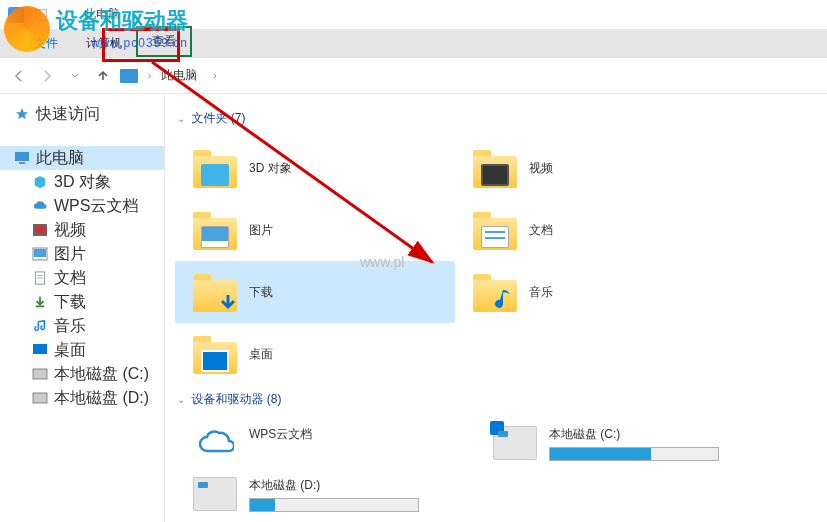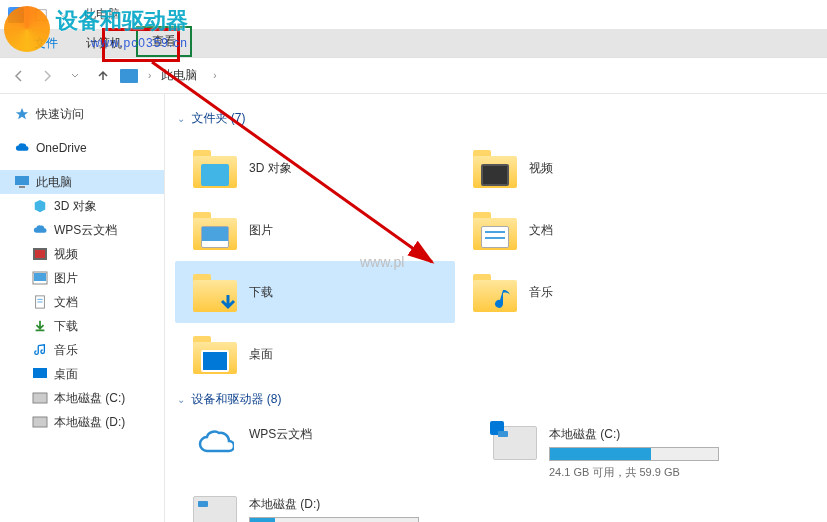--- a/index.html
+++ b/index.html
@@ -18,21 +18,21 @@
 .nav-bar { height: 36px; display: flex; align-items: center; padding: 0 8px; gap: 6px; background: #fff; border-bottom: 1px solid #e8e8e8; }
 .nav-arrow { width: 22px; height: 22px; display: flex; align-items: center; justify-content: center; color: #888; cursor: pointer; }
 .nav-arrow.enabled { color: #555; }
 .crumb-icon { width: 18px; height: 14px; background: #3a94d8; border-radius: 1px; }
 .crumb-text { font-size: 12px; color: #333; margin-right: 6px; }
 .crumb-sep { color: #888; font-size: 10px; margin: 0 4px; }
 
 .body { display: flex; height: calc(522px - 94px); }
 
 .sidebar { width: 165px; border-right: 1px solid #e8e8e8; padding-top: 8px; overflow-y: auto; }
-.side-item { display: flex; align-items: center; height: 24px; padding-left: 14px; font-size: 12px; color: #333; cursor: pointer; gap: 6px; }
+.side-item { display: flex; align-items: center; height: 24px; padding-left: 14px; font-size: 16px; color: #333; cursor: pointer; gap: 6px; }
 .side-item.child { padding-left: 32px; }
 .side-item.selected { background: #cce8ff; }
 .side-gap { height: 10px; }
 .si-icon { width: 16px; height: 14px; flex-shrink: 0; }
 
 .content { flex: 1; padding: 10px 0 0 10px; overflow-y: auto; }
 .section-header { display: flex; align-items: center; gap: 6px; margin: 6px 0 10px 2px; color: #10438e; font-size: 12px; cursor: pointer; }
 .chev { font-size: 10px; color: #6a92c4; }
 
 .folder-grid { display: flex; flex-wrap: wrap; }
@@ -135,26 +135,20 @@
 <div class="body">
 
   <div class="sidebar">
     <div class="side-item">
       <svg class="si-icon" viewBox="0 0 16 16">
           <path d="M8 1l2 5h5l-4 3 1.5 5L8 11l-4.5 3L5 9 1 6h5z" fill="#3a94d8"></path>
         </svg>
       <span>快速访问</span>
     </div>
     <div class="side-gap"></div>
-    <div class="side-item">
-      <svg class="si-icon" viewBox="0 0 16 16">
-          <path d="M4 11a3 3 0 010-6c.5-2 3-3 5-2 2-.5 4 1 4 3a2.5 2.5 0 010 5H4z" fill="#0078d7"></path>
-        </svg>
-      <span>OneDrive</span>
-    </div>
     <div class="side-gap"></div>
     <div class="side-item selected">
       <svg class="si-icon" viewBox="0 0 16 14">
           <rect x="1" y="1" width="14" height="9" fill="#3a94d8"></rect>
           <rect x="5" y="11" width="6" height="2" fill="#888"></rect>
         </svg>
       <span>此电脑</span>
     </div>
     <div class="side-item child">
       <svg class="si-icon" viewBox="0 0 16 16">
@@ -315,21 +309,20 @@
       </div>
       <div class="drive-item">
         <div class="drive-icon">
             <div style="position:absolute;top:-6px;left:-4px;width:14px;height:14px;background:#0078d7;border-radius:2px"></div>
           </div>
         <div class="drive-info">
           <div class="drive-name">本地磁盘 (C:)</div>
           <div class="drive-bar">
               <div class="drive-fill" style="width:60%"></div>
             </div>
-          <div class="drive-stats">24.1 GB 可用，共 59.9 GB</div>
         </div>
       </div>
       <div class="drive-item">
         <div class="drive-icon"></div>
         <div class="drive-info">
           <div class="drive-name">本地磁盘 (D:)</div>
           <div class="drive-bar">
               <div class="drive-fill" style="width:15%"></div>
             </div>
 

